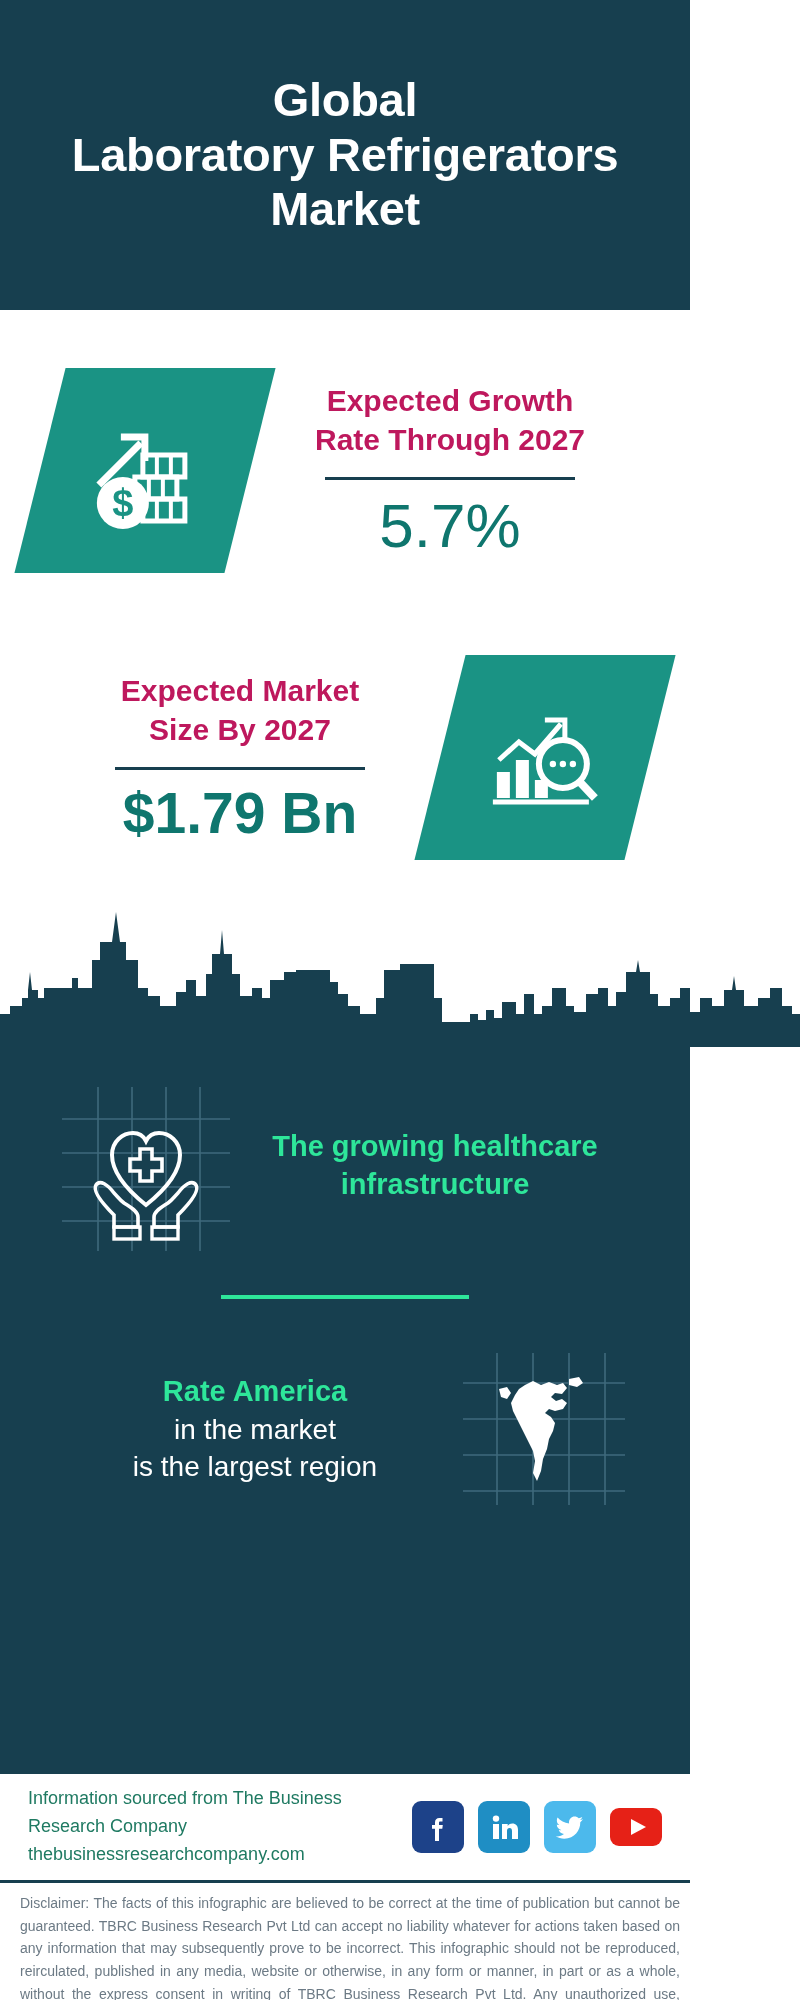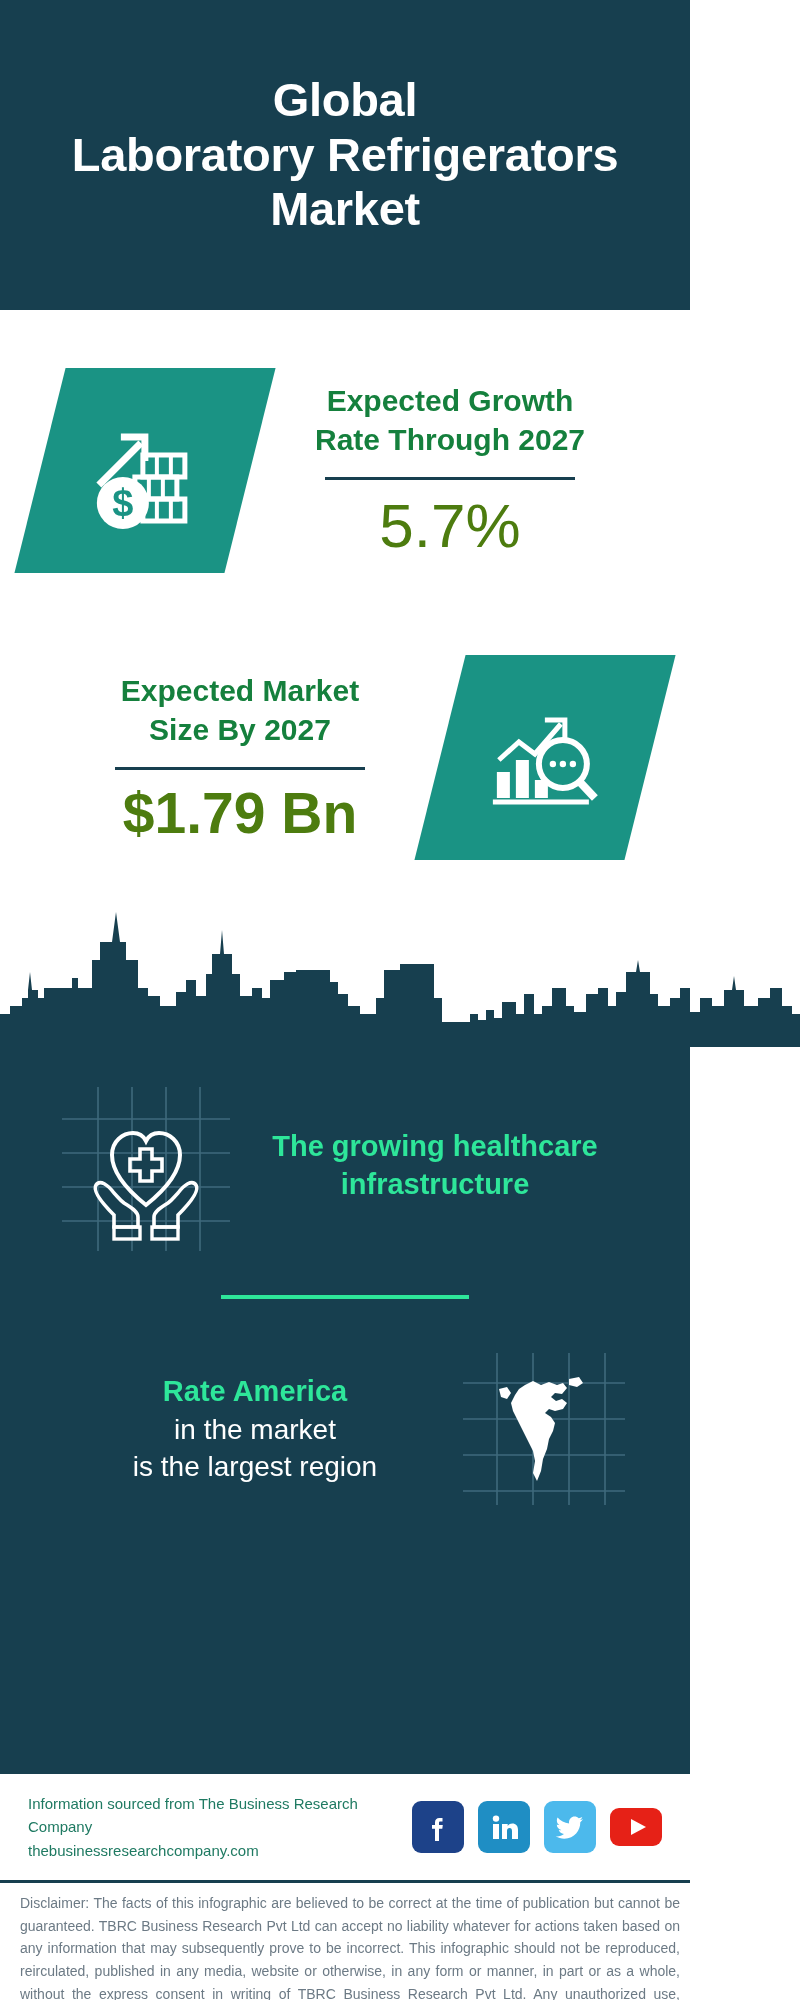--- a/index.html
+++ b/index.html
@@ -60,33 +60,33 @@
     flex: 0 0 210px;
     transform: skewX(-14deg);
     display: flex;
     align-items: center;
     justify-content: center;
   }
   .shape > svg { transform: skewX(14deg); }
 
   .stat-text { flex: 1; text-align: center; }
   .stat-label {
-    color: #15803d;
+    color: #be185d;
     font-size: 30px;
     font-weight: bold;
     line-height: 1.3;
   }
   .rule {
     width: 250px;
     height: 3px;
     background: #173f4f;
     margin: 18px auto 12px auto;
   }
   .stat-value {
-    color: #4d7c0f;
+    color: #0f766e;
     font-size: 62px;
     font-weight: 300;
     line-height: 1.1;
   }
   .stat-value.bold { font-weight: bold; font-size: 57px; text-align: center; }
 
   
   .skyline-wrap {
     margin-top: 42px;
     line-height: 0;
@@ -146,21 +146,21 @@
     height: 108px;
     display: flex;
     align-items: center;
     padding: 0 28px;
     gap: 14px;
     border-top: 2px solid #173f4f;
   }
   .source-text {
     flex: 1;
     color: #1f7a62;
-    font-size: 15px;
+    font-size: 18px;
     line-height: 1.55;
   }
   .social {
     width: 52px; height: 52px;
     border-radius: 9px;
     display: flex; align-items: center; justify-content: center;
     flex: 0 0 52px;
   }
   .fb { background: #1d4289; }
   .li { background: #1f8ec4; }

